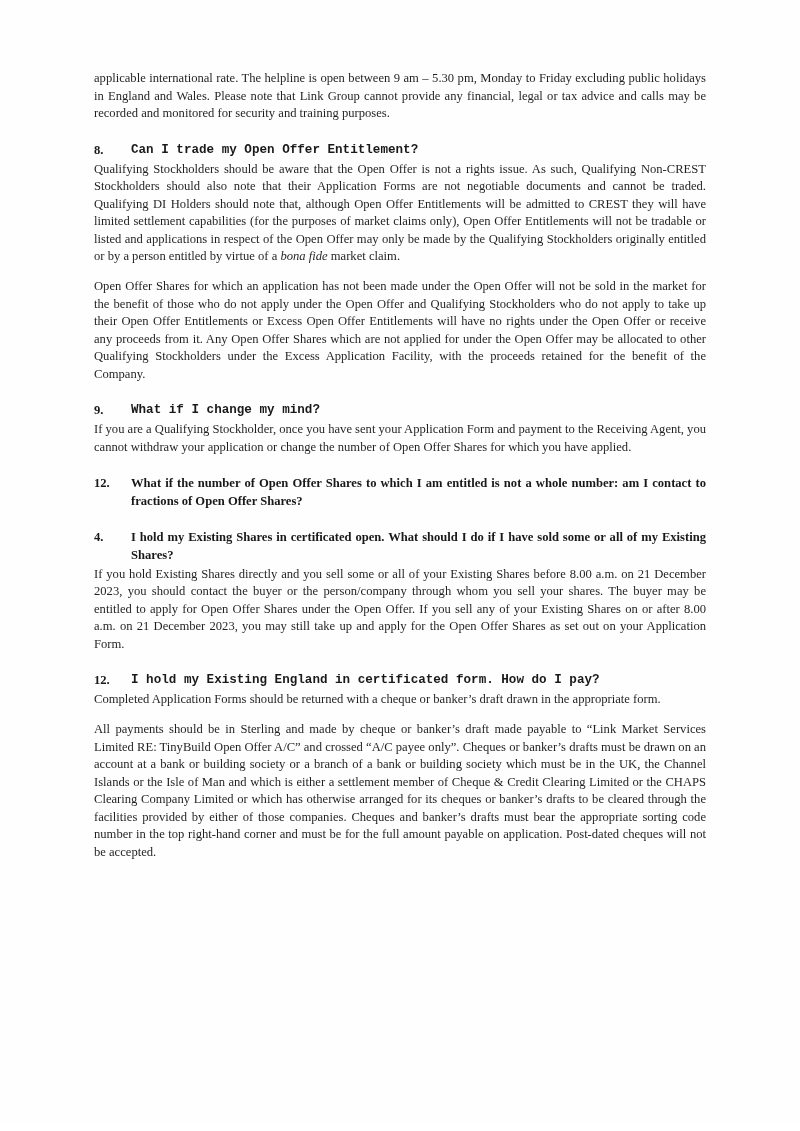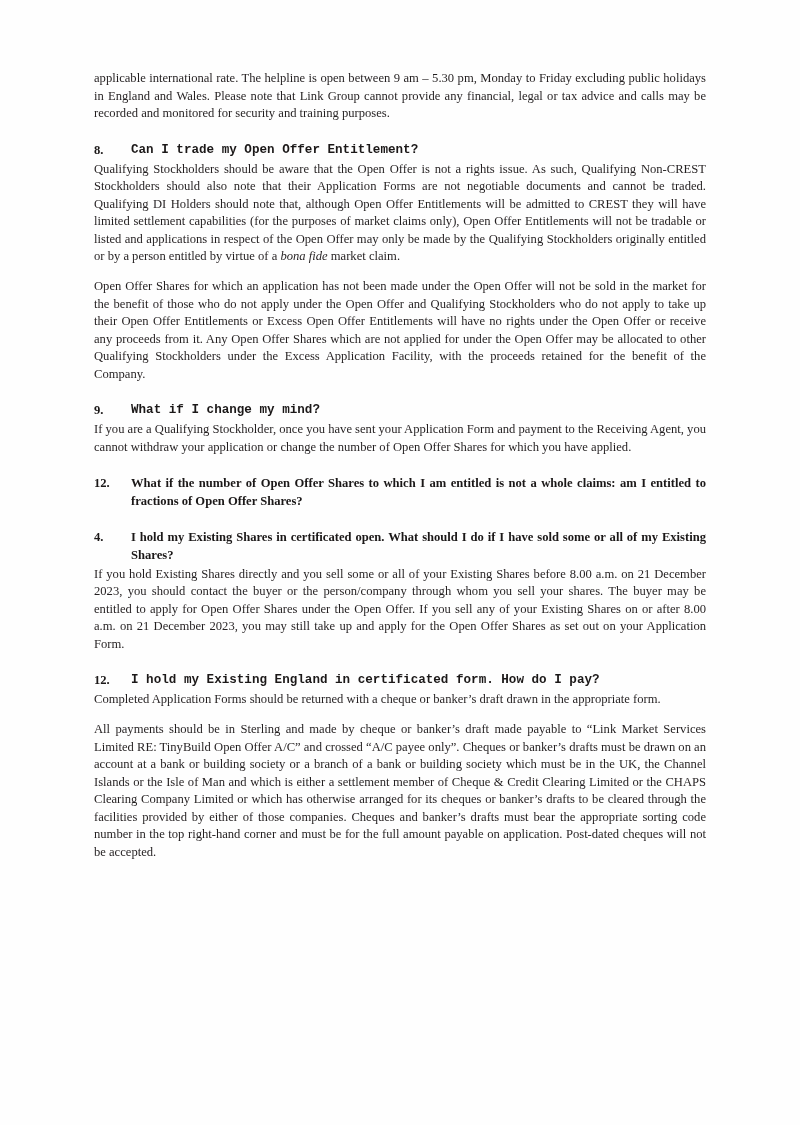--- a/index.html
+++ b/index.html
@@ -104,21 +104,21 @@
       <div class="qa-heading">
         <span class="qa-num">9.</span>
         <span class="qa-title single">What if I change my mind?</span>
       </div>
       <p class="body-text qa-body">If you are a Qualifying Stockholder, once you have sent your Application Form and payment to the Receiving Agent, you cannot withdraw your application or change the number of Open Offer Shares for which you have applied.</p>
     </div>
 
     <div class="qa-block">
       <div class="qa-heading">
         <span class="qa-num">12.</span>
-        <span class="qa-title">What if the number of Open Offer Shares to which I am entitled is not a whole claims: am I entitled to fractions of Open Offer Shares?</span>
+        <span class="qa-title">What if the number of Open Offer Shares to which I am entitled is not a whole number: am I contact to fractions of Open Offer Shares?</span>
       </div>
     </div>
 
     <div class="qa-block">
       <div class="qa-heading">
         <span class="qa-num">4.</span>
         <span class="qa-title">I hold my Existing Shares in certificated open. What should I do if I have sold some or all of my Existing Shares?</span>
       </div>
       <p class="body-text qa-body">If you hold Existing Shares directly and you sell some or all of your Existing Shares before 8.00 a.m. on 21 December 2023, you should contact the buyer or the person/company through whom you sell your shares. The buyer may be entitled to apply for Open Offer Shares under the Open Offer. If you sell any of your Existing Shares on or after 8.00 a.m. on 21 December 2023, you may still take up and apply for the Open Offer Shares as set out on your Application Form.</p>
     </div>

